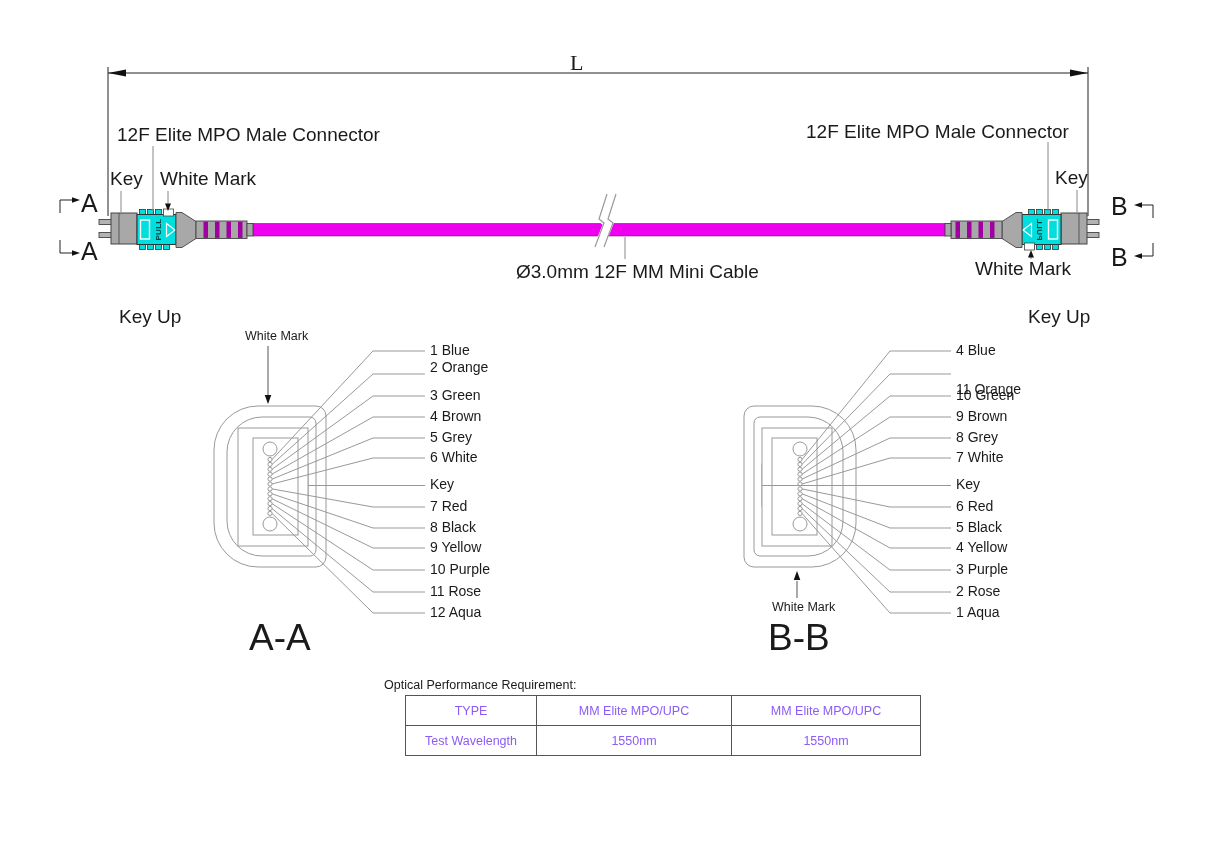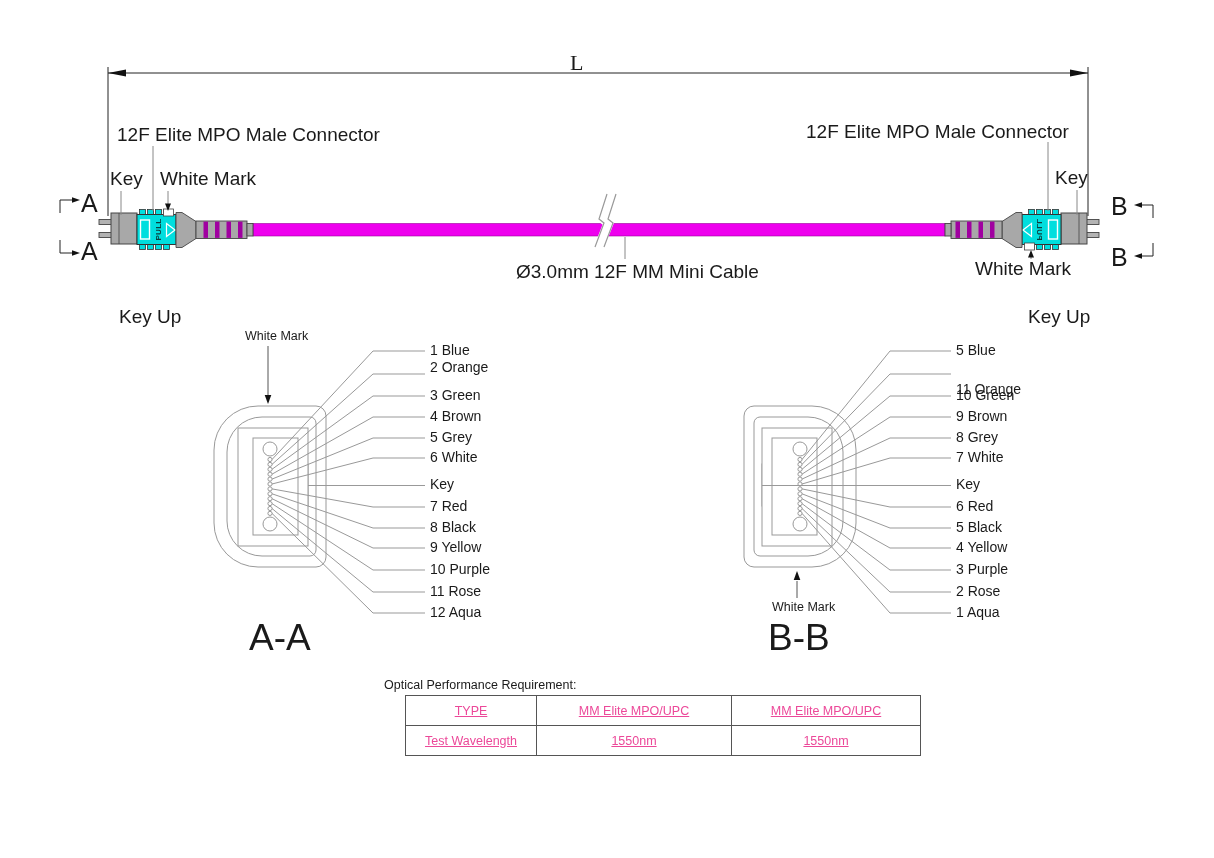--- a/index.html
+++ b/index.html
@@ -9,21 +9,21 @@
   .t{position:absolute;white-space:nowrap;line-height:1.12;color:#1a1a1a;}
   .s19{font-size:19px;}
   .s14{font-size:14px;}
   .s12{font-size:12.5px;}
   .s25{font-size:25px;}
   .s31{font-size:37px;}
   .serif{font-family:"Liberation Serif", serif;font-size:22px;}
   .fib-a{left:430px;}
   .fib-b{left:956px;}
   table.perf{position:absolute;left:405px;top:695px;border-collapse:collapse;
-             font-size:12.5px;color:#ec4899;text-decoration:underline;}
+             font-size:12.5px;color:#8b5cf6;}
   table.perf td{border:1px solid #555;text-align:center;vertical-align:middle;
                 height:29px;padding:0 6px;}
   td.c0{width:118px;} td.c1{width:182px;} td.c2{width:176px;}
 </style>
 </head>
 <body>
 
 <div id="stage">
 
 <svg width="1214" height="858" viewBox="0 0 1214 858">
@@ -202,21 +202,21 @@
 <span class="t s14 fib-a" style="top:430px;">5 Grey</span>
 <span class="t s14 fib-a" style="top:450px;">6 White</span>
 <span class="t s14 fib-a" style="top:477px;">Key</span>
 <span class="t s14 fib-a" style="top:499px;">7 Red</span>
 <span class="t s14 fib-a" style="top:520px;">8 Black</span>
 <span class="t s14 fib-a" style="top:540px;">9 Yellow</span>
 <span class="t s14 fib-a" style="top:562px;">10 Purple</span>
 <span class="t s14 fib-a" style="top:584px;">11 Rose</span>
 <span class="t s14 fib-a" style="top:605px;">12 Aqua</span>
 
-<span class="t s14 fib-b" style="top:343px;">5 Blue</span>
+<span class="t s14 fib-b" style="top:343px;">4 Blue</span>
 <span class="t s14 fib-b" style="top:362px;margin-top:20px;">11 Orange</span>
 <span class="t s14 fib-b" style="top:388px;">10 Green</span>
 <span class="t s14 fib-b" style="top:409px;">9 Brown</span>
 <span class="t s14 fib-b" style="top:430px;">8 Grey</span>
 <span class="t s14 fib-b" style="top:450px;">7 White</span>
 <span class="t s14 fib-b" style="top:477px;">Key</span>
 <span class="t s14 fib-b" style="top:499px;">6 Red</span>
 <span class="t s14 fib-b" style="top:520px;">5 Black</span>
 <span class="t s14 fib-b" style="top:540px;">4 Yellow</span>
 <span class="t s14 fib-b" style="top:562px;">3 Purple</span>

